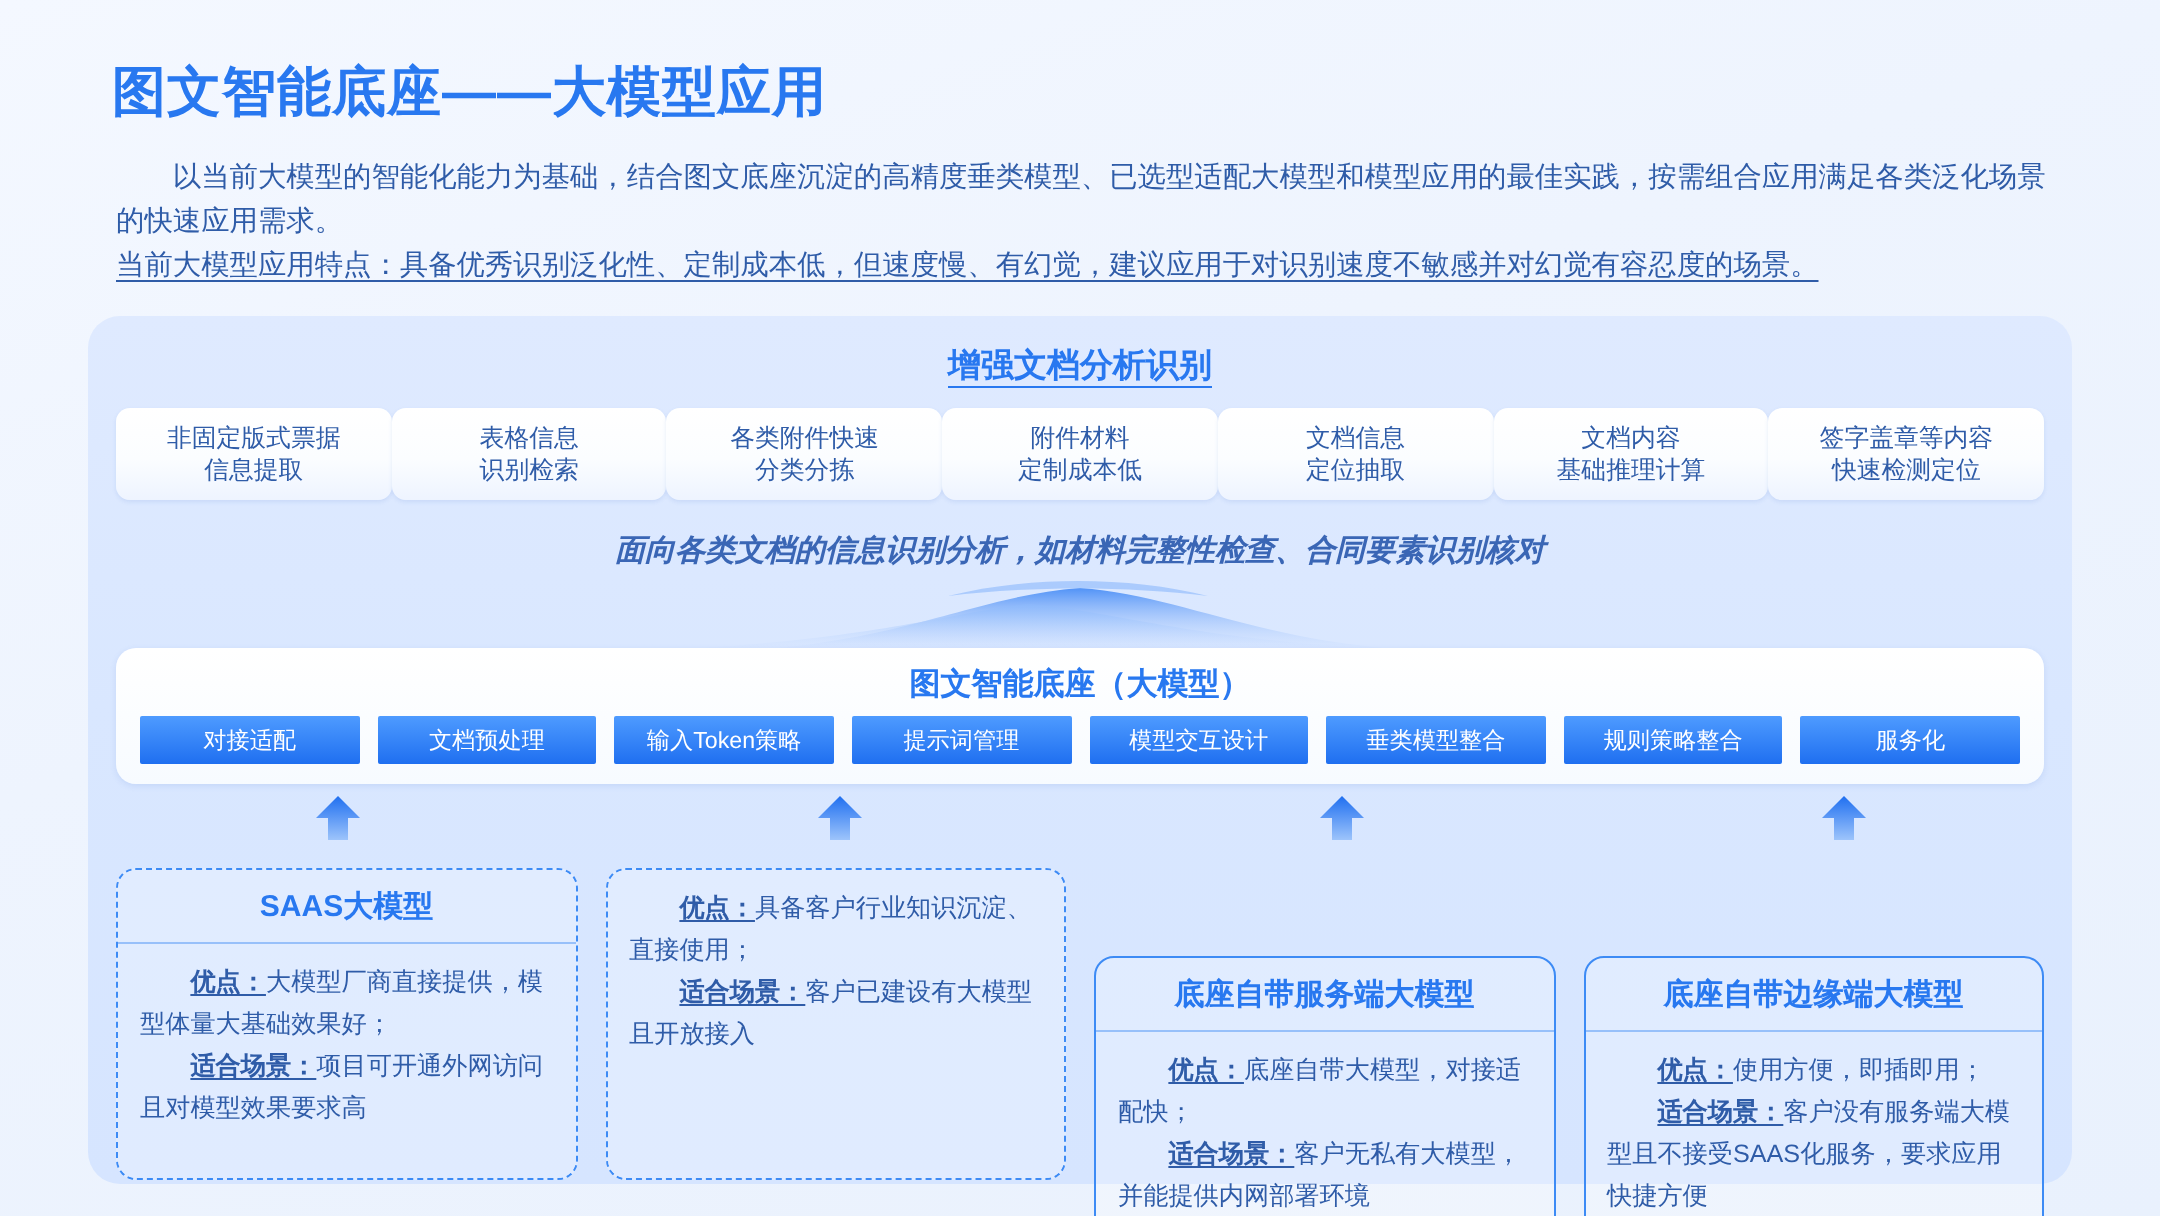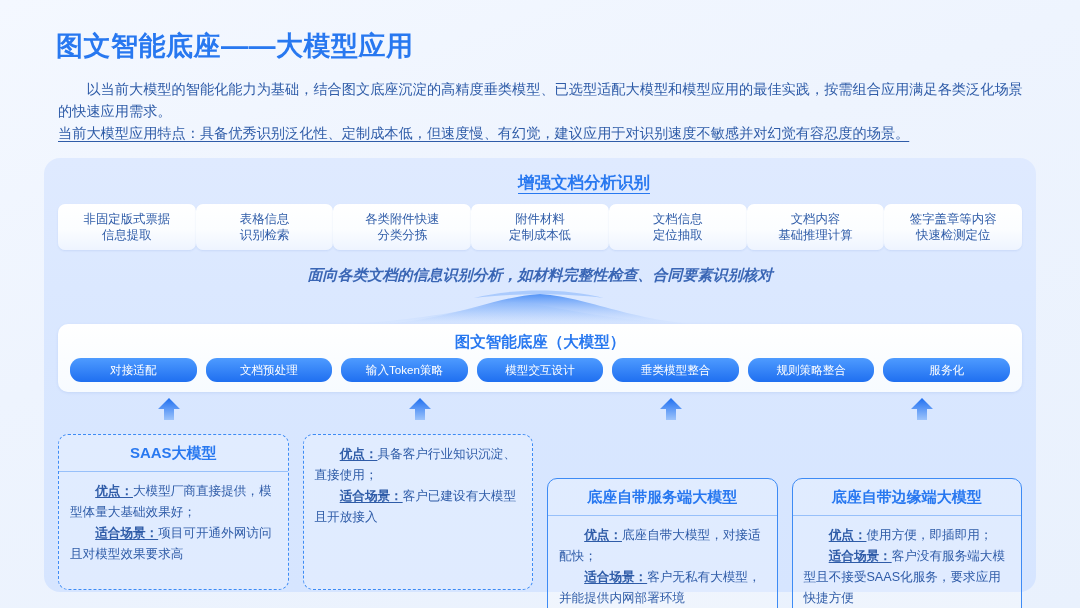--- a/index.html
+++ b/index.html
@@ -58,21 +58,20 @@
   
   .sec1-title {
     position: absolute;
     left: 0;
     top: 14px;
     width: 100%;
     text-align: center;
     font-size: 16.5px;
     font-weight: bold;
     color: #2878f0;
-    margin-left: 44px;
   }
   .sec1-title span {
     text-decoration: underline;
     text-underline-offset: 5px;
     text-decoration-thickness: 1.3px;
   }
 
   .cap-row {
     position: absolute;
     left: 14px;
@@ -146,21 +145,21 @@
     left: 12px;
     top: 34px;
     width: 940px;
     display: flex;
     justify-content: space-between;
     gap: 9px;
   }
   .tag {
     flex: 1 1 0;
     height: 24px;
-    border-radius: 11px;
+    border-radius: 1px;
     background: linear-gradient(180deg, #4e9bff 0%, #1f6ff0 100%);
     color: #ffffff;
     font-size: 11.6px;
     display: flex;
     align-items: center;
     justify-content: center;
     white-space: nowrap;
   }
 
   
@@ -267,20 +266,21 @@
       <path d="M430,18 C470,8 520,8 560,18 C520,13 470,13 430,18 Z" fill="#8bb8fb" opacity="0.6"></path>
     </svg>
   </div>
 
   <div class="sec2">
     <div class="sec2-title">图文智能底座（大模型）</div>
     <div class="tag-row">
       <div class="tag">对接适配</div>
       <div class="tag">文档预处理</div>
       <div class="tag">输入Token策略</div>
+      <div class="tag">提示词管理</div>
       <div class="tag">模型交互设计</div>
       <div class="tag">垂类模型整合</div>
       <div class="tag">规则策略整合</div>
       <div class="tag">服务化</div>
     </div>
   </div>
 
   <div class="arrow" style="left:112px;">
     <svg width="26" height="26" viewBox="0 0 26 26">
       <defs>

